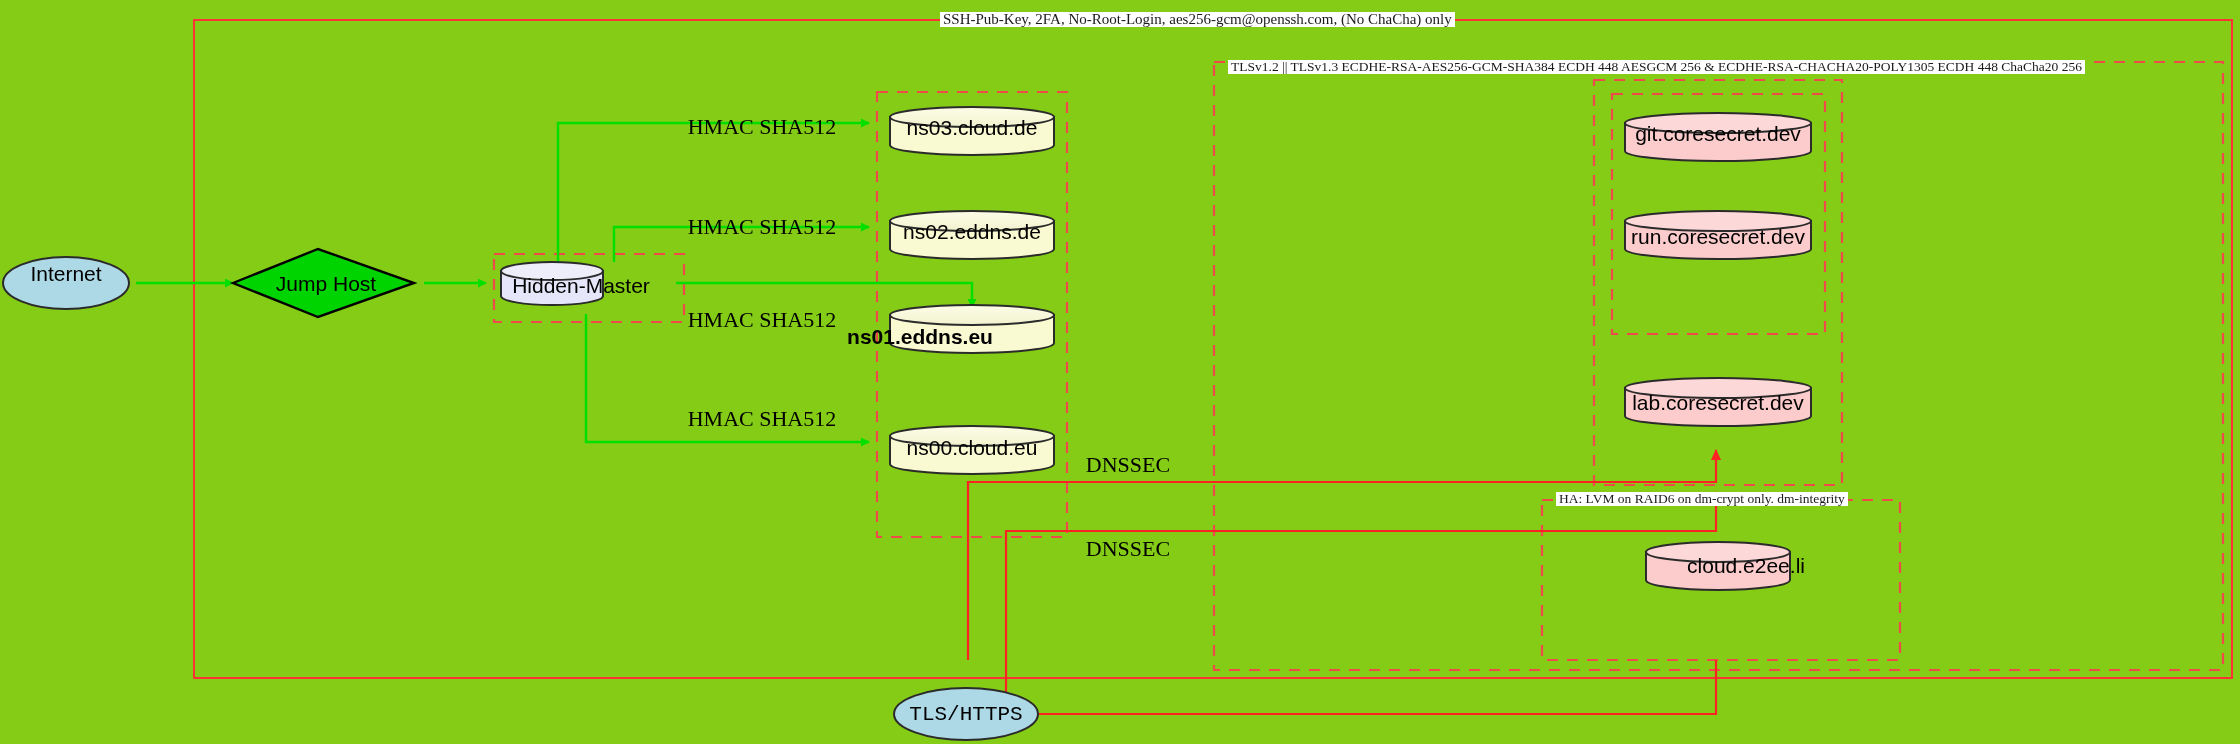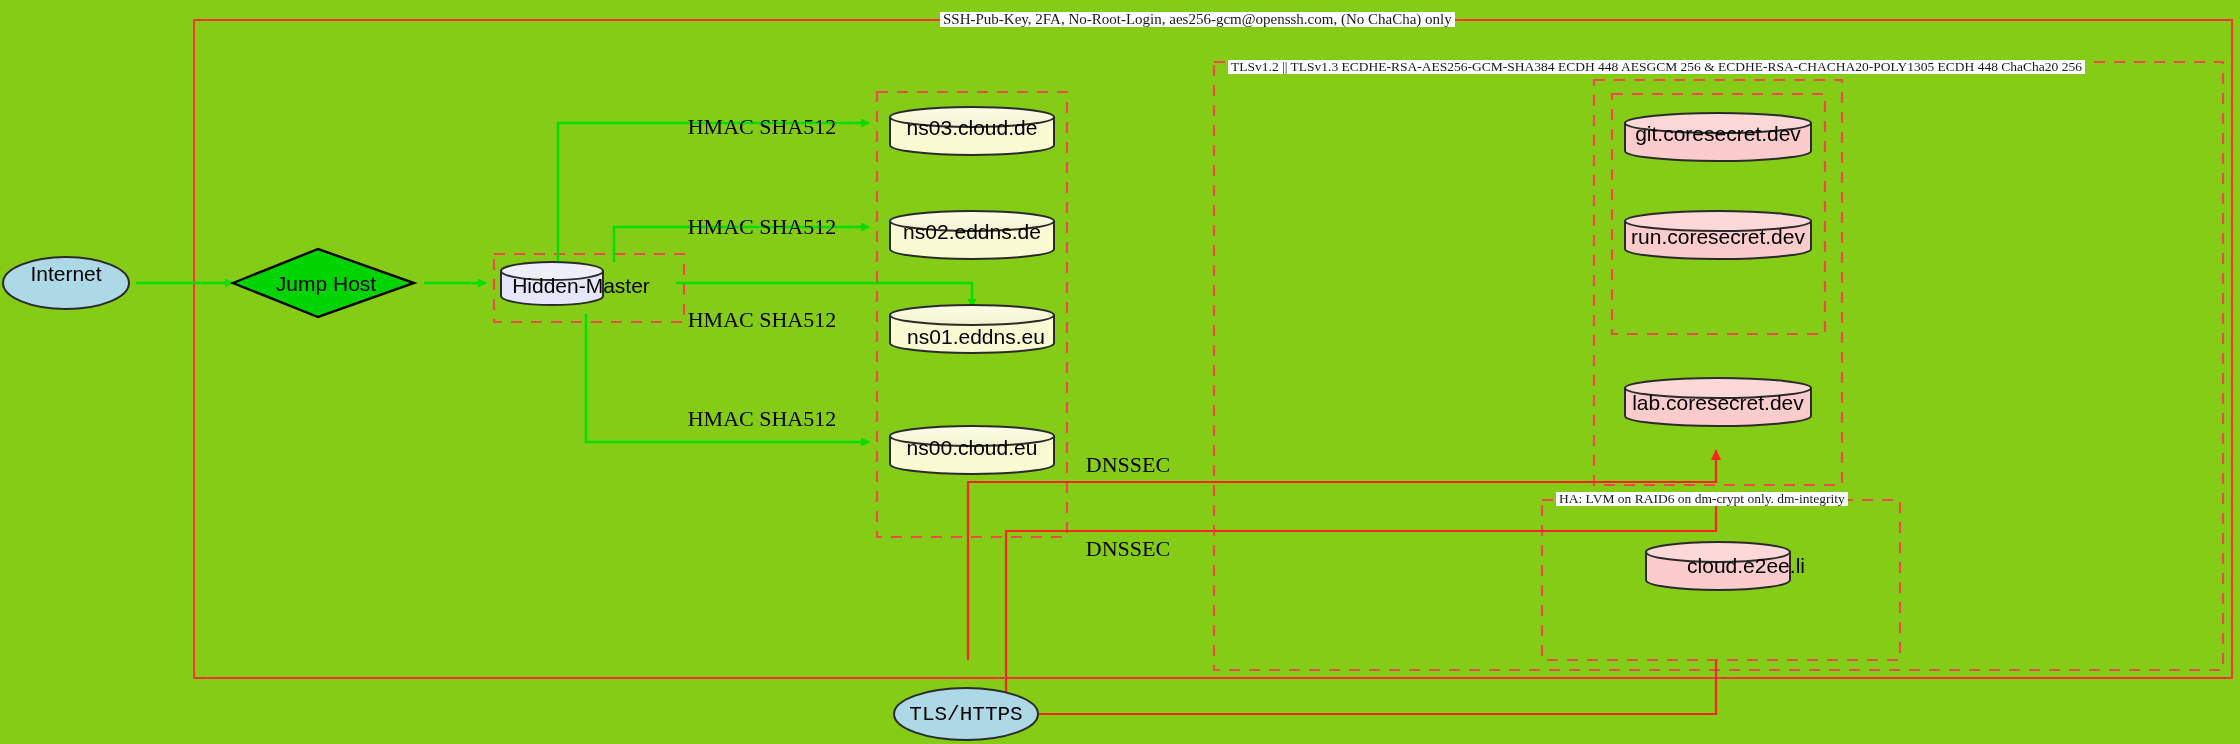--- a/index.html
+++ b/index.html
@@ -168,21 +168,21 @@
   <div class="edge-label" style="left: 762px; top: 320px;">HMAC SHA512</div>
   <div class="edge-label" style="left: 762px; top: 419px;">HMAC SHA512</div>
   <div class="edge-label" style="left: 1128px; top: 465px;">DNSSEC</div>
   <div class="edge-label" style="left: 1128px; top: 549px;">DNSSEC</div>
 
   <div class="node-text" style="left: 66px; top: 273px;">Internet</div>
   <div class="node-text" style="left: 326px; top: 283px;">Jump Host</div>
   <div class="node-text" style="left: 552px; top: 285px; margin-left: 29px;">Hidden-Master</div>
   <div class="node-text" style="left: 972px; top: 127px;">ns03.cloud.de</div>
   <div class="node-text" style="left: 972px; top: 231px;">ns02.eddns.de</div>
-  <div class="node-text" style="left: 976px; top: 336px;">ns01.eddns.eu</div>
+  <div class="node-text" style="left: 920px; top: 336px; font-weight: bold;">ns01.eddns.eu</div>
   <div class="node-text" style="left: 972px; top: 447px;">ns00.cloud.eu</div>
   <div class="node-text" style="left: 1718px; top: 133px;">git.coresecret.dev</div>
   <div class="node-text" style="left: 1718px; top: 236px;">run.coresecret.dev</div>
   <div class="node-text" style="left: 1718px; top: 402px;">lab.coresecret.dev</div>
   <div class="node-text" style="left: 1718px; top: 565px; margin-left: 28px;">cloud.e2ee.li</div>
   <div class="node-text" style="left: 966px; top: 714px; font-family: Liberation Mono, monospace;">TLS/HTTPS</div>
 
 </div>
 
 </body></html>

